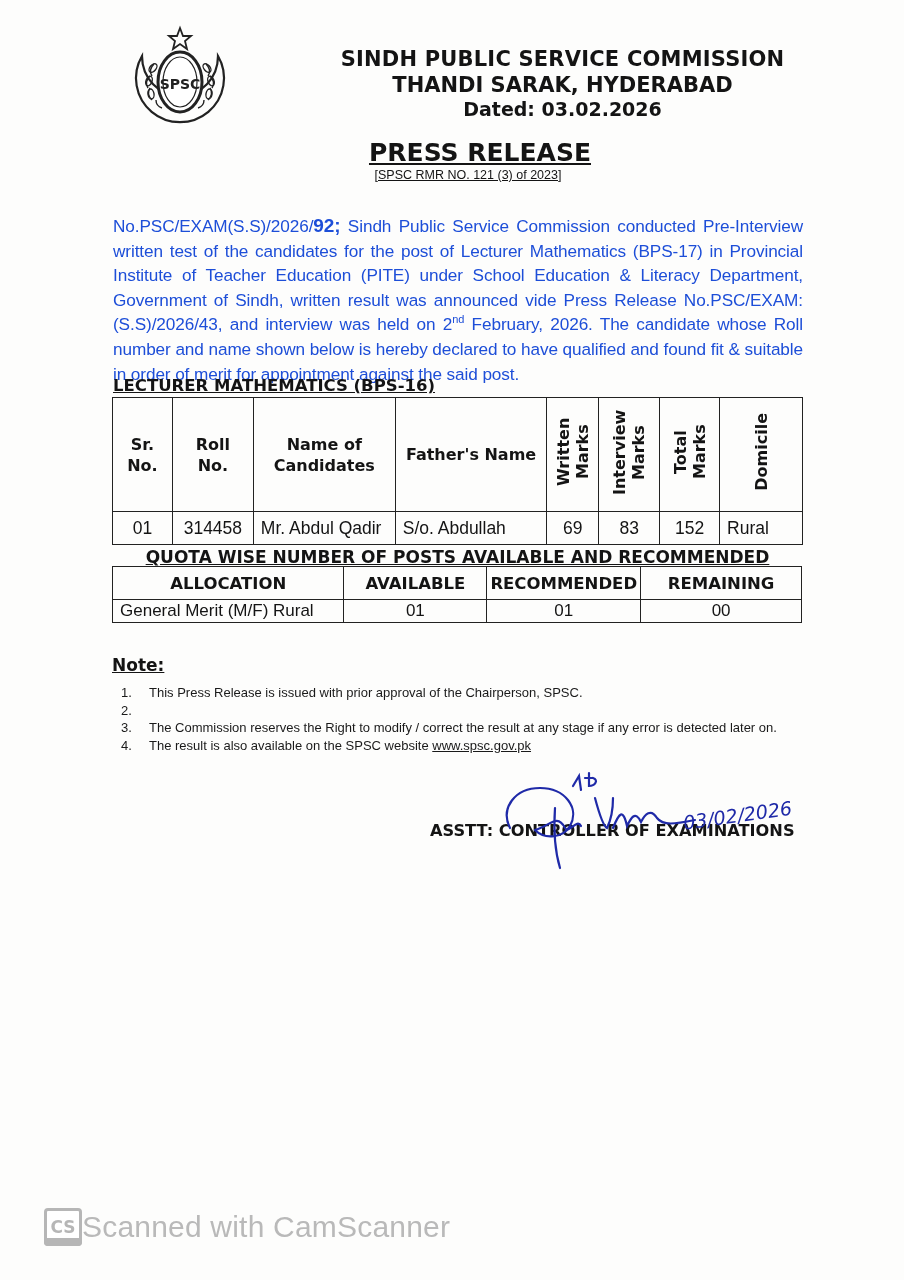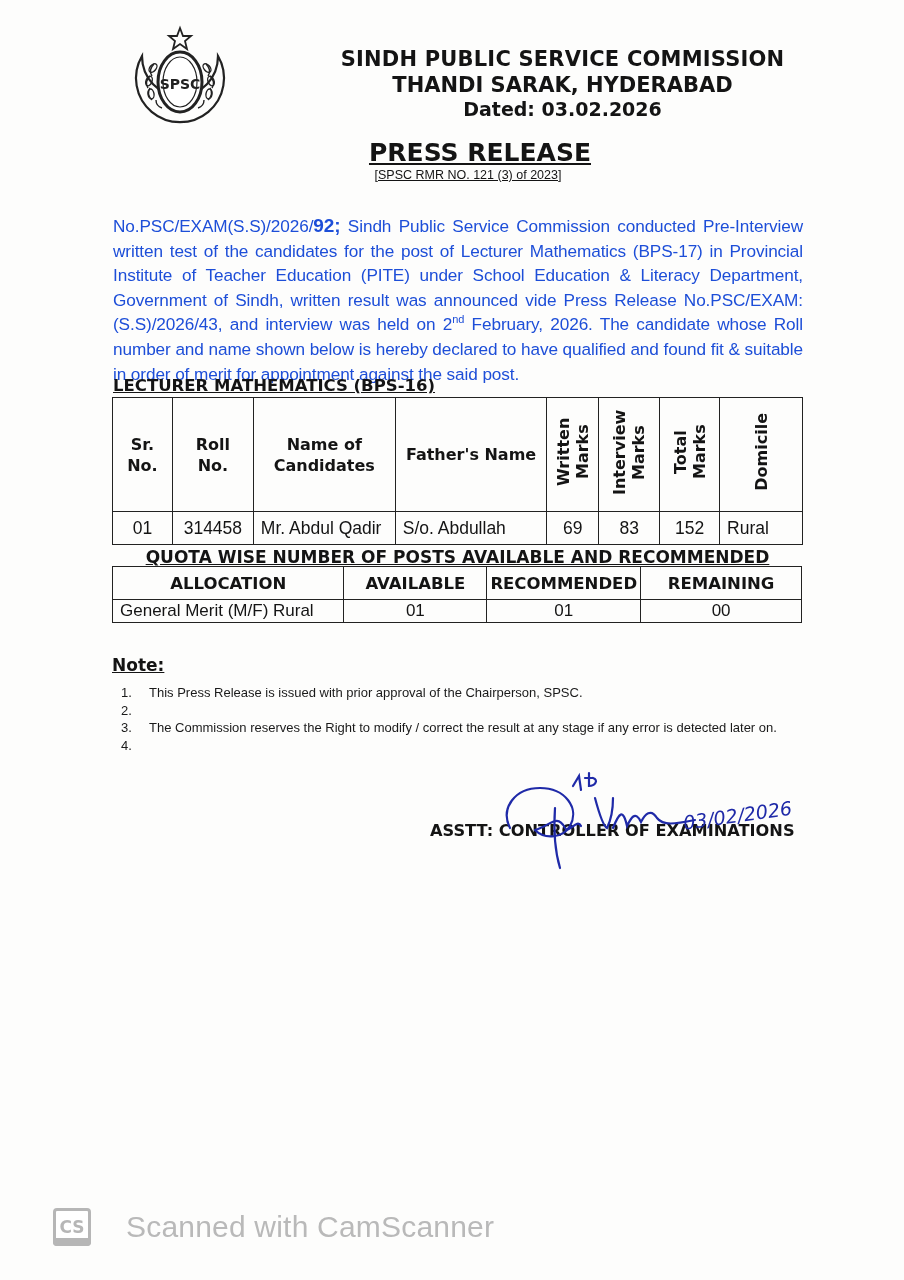--- a/index.html
+++ b/index.html
@@ -39,21 +39,21 @@
   .t2 th { font-size:16.5px; font-weight:bold; height:32px; }
   .t2 td { height:22px; font-family:"Liberation Sans", sans-serif; font-size:17px; }
   .note-title { left:112px; top:655px; font-size:17px; font-weight:bold; text-decoration:underline; }
   .notes { left:112px; top:684px; width:700px; margin:0; padding:0; list-style:none;
     font-family:"Liberation Sans", sans-serif; font-size:13px; line-height:17.6px; color:#1a1a1a; }
   .notes li { display:flex; }
   .notes .num { width:28px; padding-left:9px; box-sizing:content-box; }
   .notes a { color:#1a1a1a; text-decoration:underline; }
   .sign-label { left:430px; top:821px; font-size:16.2px; font-weight:bold; }
   .signature { left:495px; top:768px; width:320px; height:110px; }
-  .cs-wrap { left:53px; top:1208px; display:flex; align-items:center;gap:35px; }
+  .cs-wrap { left:44px; top:1208px; display:flex; align-items:center; }
   .cs-icon { width:38px; height:38px; border:3px solid #b6b6b6; border-radius:4px; box-sizing:border-box;
      display:flex; align-items:center; justify-content:center; font-weight:bold; font-size:17px; color:#b6b6b6; position:relative; background:#fff; }
   .cs-icon::after { content:""; position:absolute; left:-3px; right:-3px; bottom:-3px; height:8px; background:#b6b6b6; border-radius:0 0 4px 4px; }
   .cs-text { margin-left:0; font-family:"Liberation Sans", sans-serif; font-size:30px; color:#b9b9b9; letter-spacing:0.2px; }
 </style>
 </head>
 <body>
 
 <div class="abs logo">
   <svg width="104" height="108" viewBox="0 0 104 108">
@@ -153,20 +153,21 @@
     </li>
   <li>
       <span class="num">2.</span>
     </li>
   <li>
       <span class="num">3.</span>
       <span>The Commission reserves the Right to modify / correct the result at any stage if any error is detected later on.</span>
     </li>
   <li>
       <span class="num">4.</span>
+      <span><span>The result is also available on the SPSC website </span><a>www.spsc.gov.pk</a></span>
     </li>
 </ol>
 
 <div class="abs sign-label">ASSTT: CONTROLLER OF EXAMINATIONS</div>
 <div class="abs signature">
   <svg width="320" height="110" viewBox="0 0 320 110" fill="none" stroke="#1f2aa8" stroke-width="2.2" stroke-linecap="round">
     <path d="M15 60 C 5 40, 20 20, 45 20 C 70 20, 85 40, 75 58 C 68 70, 50 72, 40 62"></path>
     <path d="M40 62 C 55 58, 62 45, 70 60 C 74 66, 82 50, 86 58"></path>
     <path d="M60 40 C 58 70, 62 90, 65 100"></path>
     <path d="M78 18 L 84 8 L 86 22 M 90 10 L 98 10 M 94 5 L 94 18 C 100 18, 104 12, 98 10"></path>

